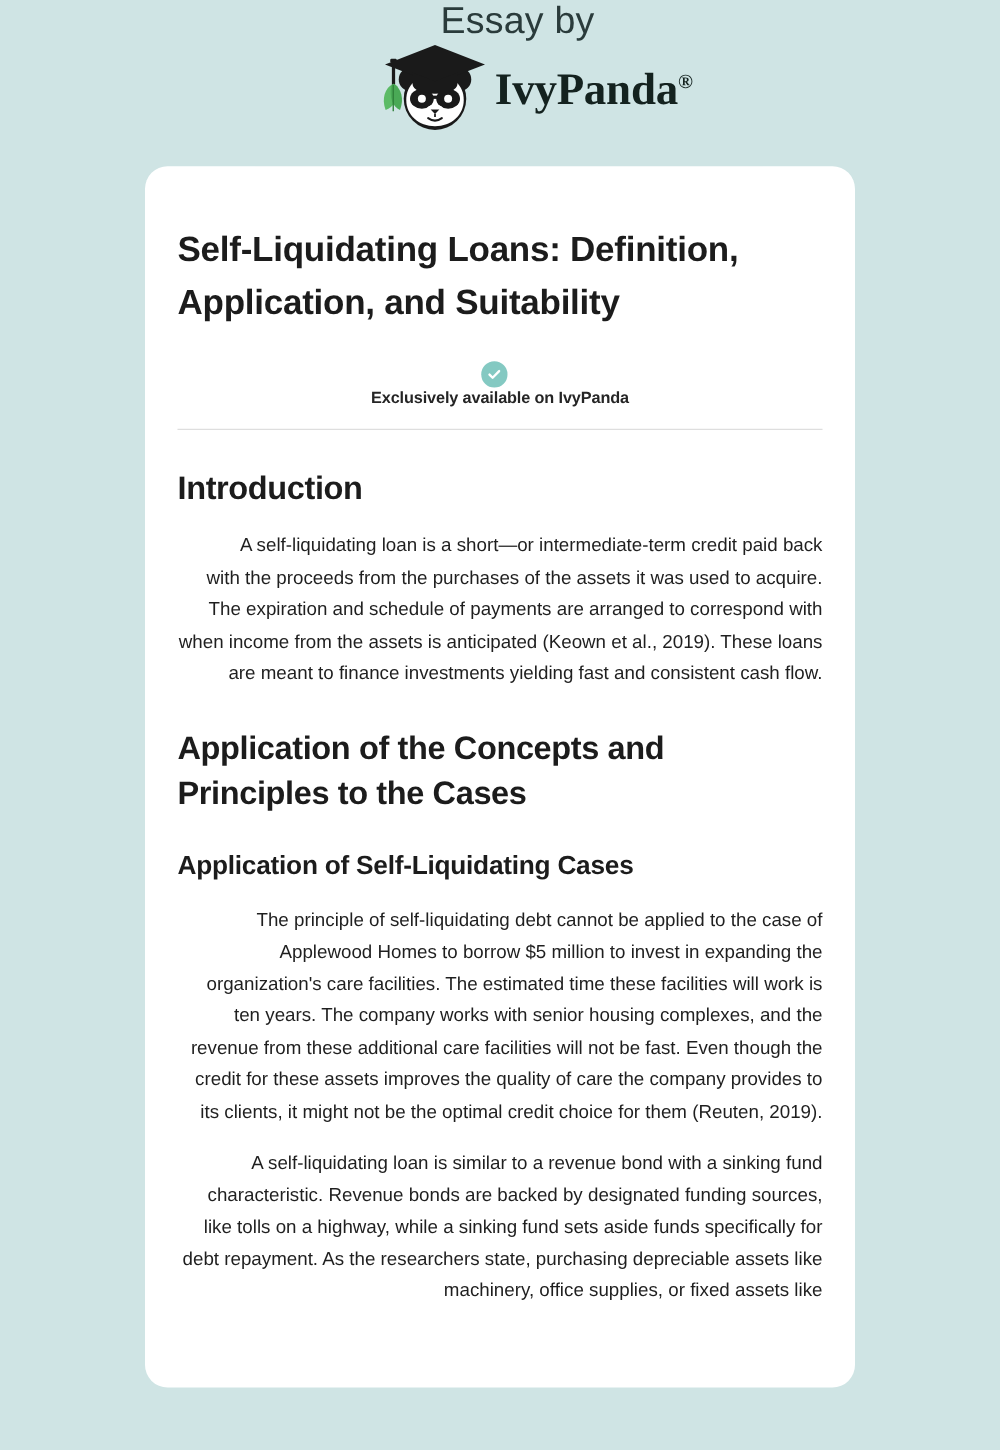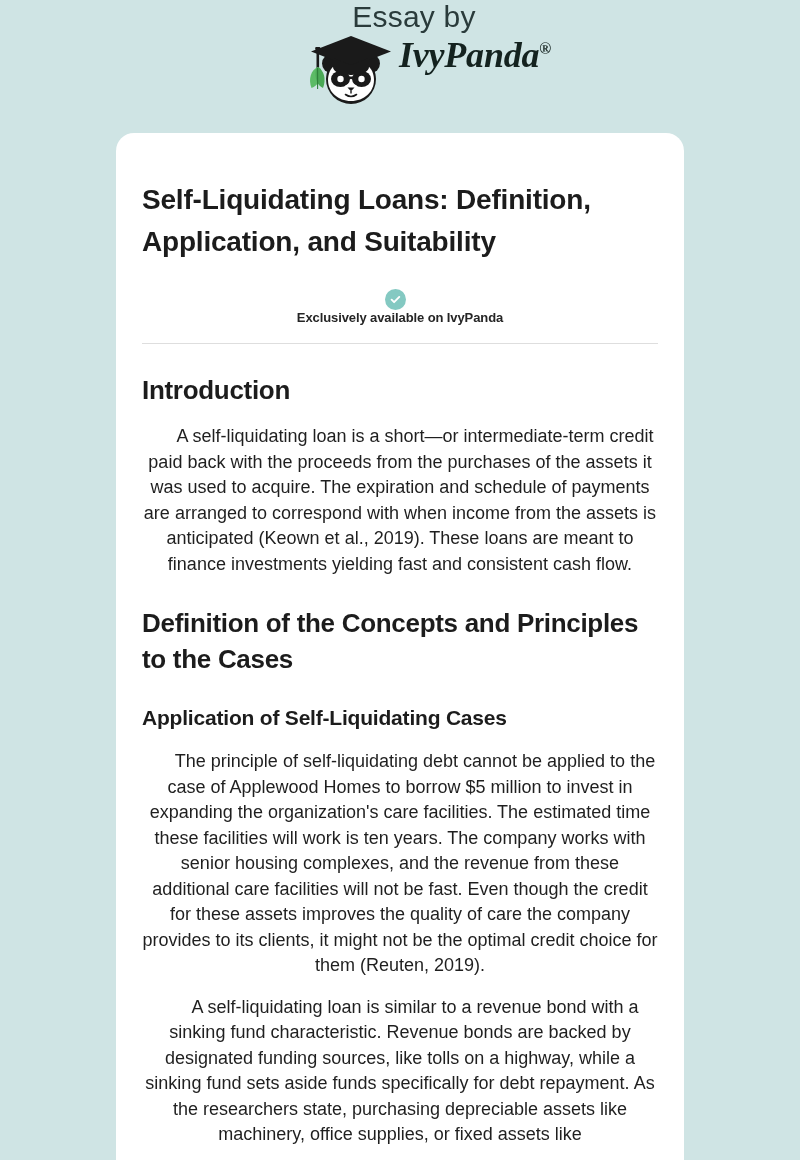--- a/index.html
+++ b/index.html
@@ -26,21 +26,21 @@
   .brand-essay {
     font-size: 30px;
     color: #2a3b3b;
     font-family: "Liberation Sans", sans-serif;
     letter-spacing: 0.2px;
     margin-right: 18px;
     white-space: nowrap;
   }
   .brand-logo {
     display: flex;
-    font-style: italic;
+    align-items: center;
   }
   .panda-mark {
     width: 100px;
     height: 74px;
     flex: 0 0 auto;
     margin-right: 4px;
   }
   .brand-word {
     font-family: "Liberation Serif", serif;
     font-weight: bold;
@@ -118,26 +118,26 @@
   }
   h3.sub {
     font-size: 21px;
     line-height: 30px;
     font-weight: bold;
     color: #1c1c1c;
     margin: 26px 0 0 0;
     letter-spacing: -0.2px;
   }
   p.body {
-    font-size: 18px;
+    font-size: 15px;
     line-height: 25.5px;
     color: #1f1f1f;
     margin: 16px 0 0 0;
     text-indent: 30px;
-    text-align: center;
+    text-align: right;
   }
 </style>
 </head>
 <body>
 
 <div class="brandbar">
   <span class="brand-essay">Essay by</span>
 
   <div class="brand-logo">
     <span class="panda-mark">
@@ -188,20 +188,20 @@
       </svg>
     </span>
     <span class="exclusive-text">Exclusively available on IvyPanda</span>
   </div>
 
   <hr class="divider">
 
   <h2 class="sec">Introduction</h2>
   <p class="body">A self-liquidating loan is a short—or intermediate-term credit paid back with the proceeds from the purchases of the assets it was used to acquire. The expiration and schedule of payments are arranged to correspond with when income from the assets is anticipated (Keown et al., 2019). These loans are meant to finance investments yielding fast and consistent cash flow.</p>
 
-  <h2 class="sec">Definition of the Concepts and Principles to the Cases</h2>
+  <h2 class="sec">Application of the Concepts and Principles to the Cases</h2>
 
 
   <h3 class="sub">Application of Self-Liquidating Cases</h3>
   <p class="body">The principle of self-liquidating debt cannot be applied to the case of Applewood Homes to borrow $5 million to invest in expanding the organization's care facilities. The estimated time these facilities will work is ten years. The company works with senior housing complexes, and the revenue from these additional care facilities will not be fast. Even though the credit for these assets improves the quality of care the company provides to its clients, it might not be the optimal credit choice for them (Reuten, 2019).</p>
   <p class="body">A self-liquidating loan is similar to a revenue bond with a sinking fund characteristic. Revenue bonds are backed by designated funding sources, like tolls on a highway, while a sinking fund sets aside funds specifically for debt repayment. As the researchers state, purchasing depreciable assets like machinery, office supplies, or fixed assets like</p>
 
 </div>
 
 </body></html>

